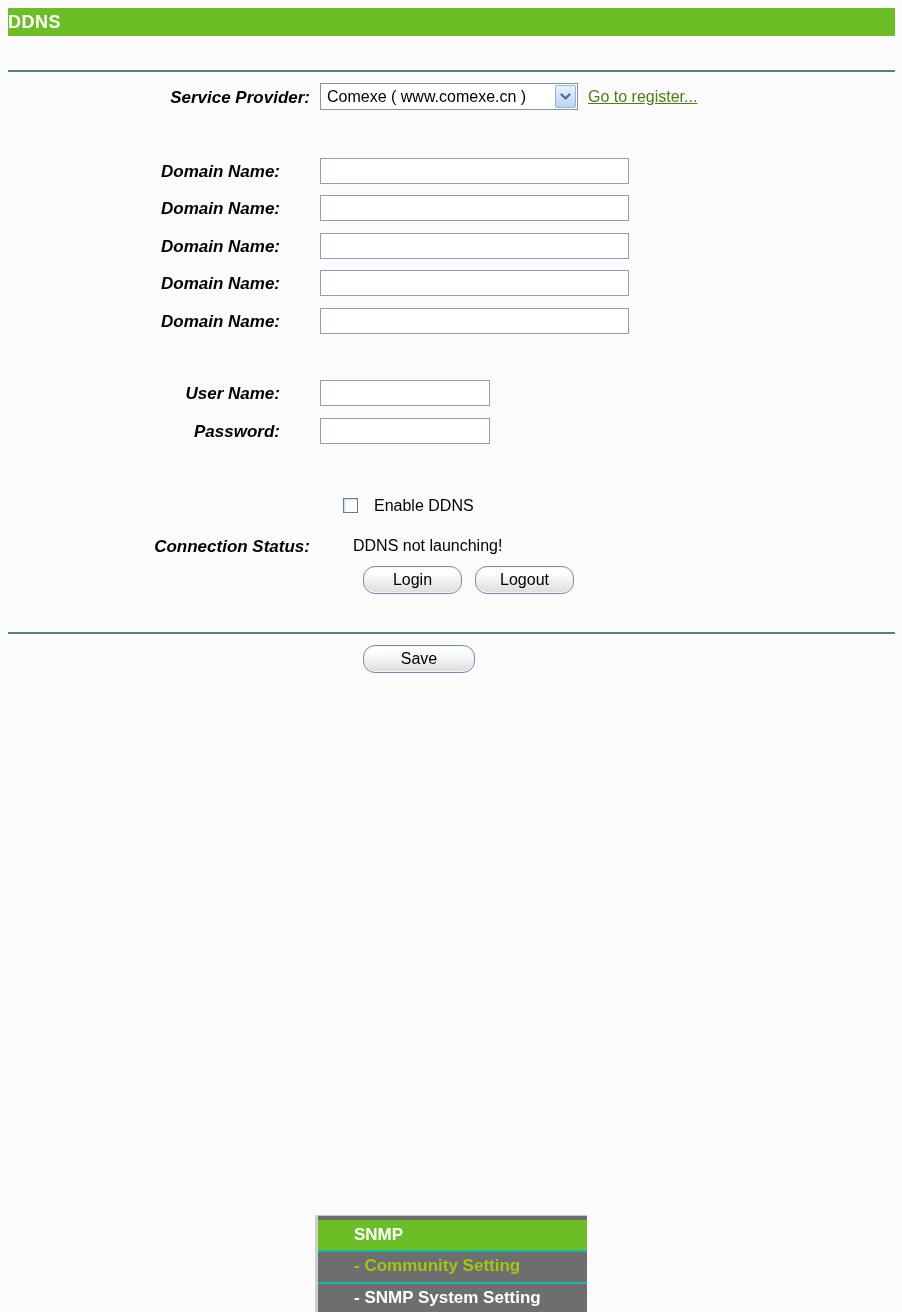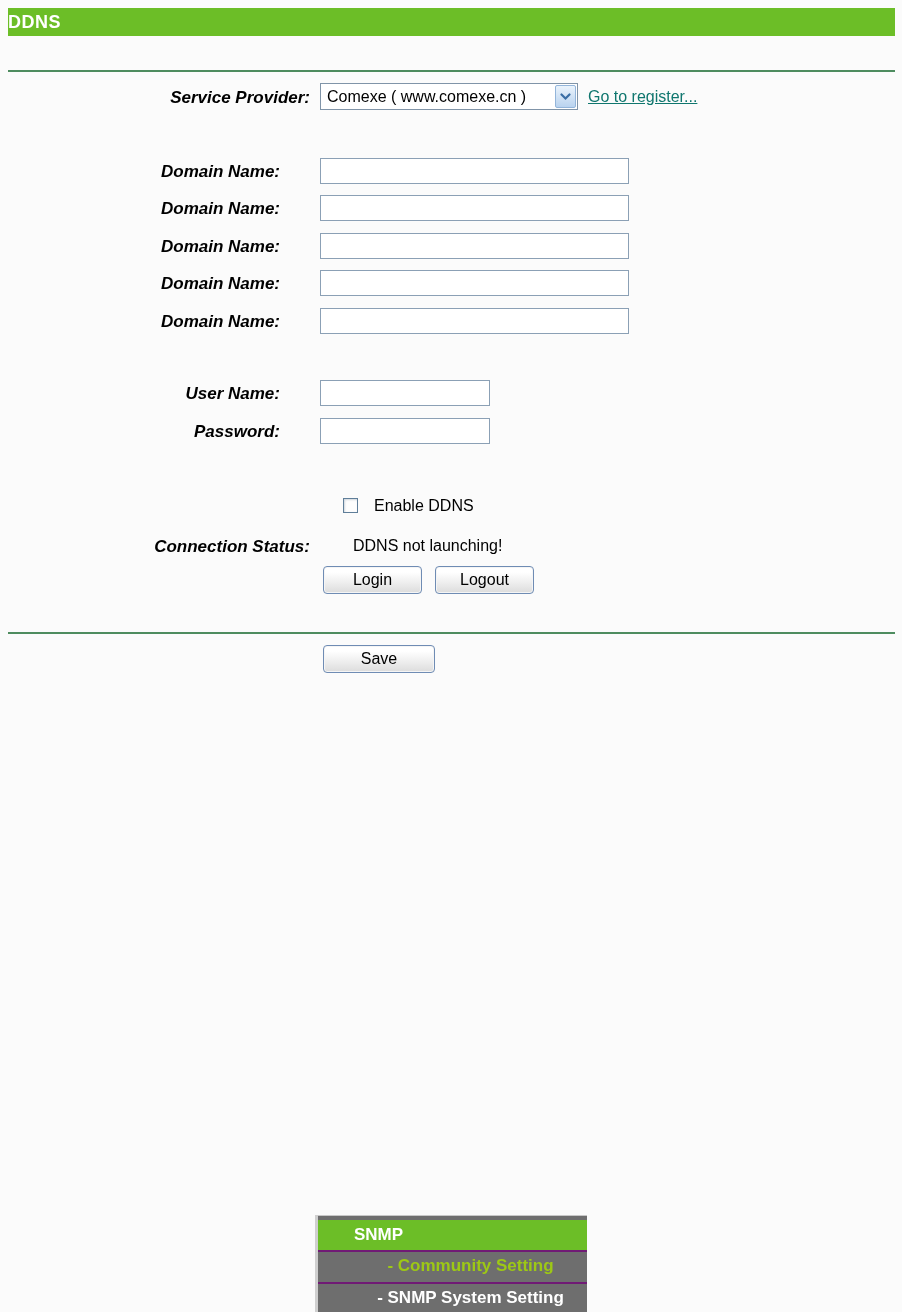--- a/index.html
+++ b/index.html
@@ -52,24 +52,25 @@
     display:flex; align-items:center; justify-content:center;
   }
 
   .link {
     position:absolute; left:588px; top:88px; font-size:16px;
     text-decoration:underline; white-space:nowrap; cursor:pointer;
   }
 
   .xp-btn {
     position:absolute; box-sizing:border-box; height:28px;
-    border:1px solid #6f8cb4; border-radius:4px;
+    border:1px solid #6f8cb4; border-radius:12px;
     background:linear-gradient(#ffffff 20%,#eeeeee 60%,#dcdcdc);
     font-size:16px; font-family:inherit; color:#000; cursor:pointer;
     box-shadow:inset 0 0 0 1px #f5f5f5;
+    margin-left:40px;
   }
   #btn-login  { left:323px; top:566px; width:99px; }
   #btn-logout { left:435px; top:566px; width:99px; }
   #btn-save   { left:323px; top:645px; width:112px; }
 
   .checkbox {
     position:absolute; left:343px; top:498px; width:15px; height:15px;
     appearance:none; -webkit-appearance:none; margin:0;
     border:1px solid #5f7e99; background:#fdfdfd; cursor:pointer;
     box-shadow:inset 1px 1px 2px rgba(120,140,160,0.35);
@@ -80,38 +81,38 @@
   .menu {
     position:absolute; left:315px; top:1215px; width:272px;
     box-sizing:border-box; border-left:3px solid #cfcfcf;
   }
   .menu-sliver { height:5px; border-top:1px solid #c8c8c8; box-sizing:border-box; }
   .menu-item {
     font-weight:bold; font-size:17px; padding-left:36px; white-space:nowrap;
     cursor:pointer;
   }
   .menu-header-item { height:30px; line-height:30px; color:#ffffff; }
-  .menu-sub { height:30px; line-height:28px; border-top:2px solid #701a75;text-align:center; }
+  .menu-sub { height:30px; line-height:28px; border-top:2px solid #14b8a6; }
 </style>
 </head>
 <body>
 
 <div class="header-bar" id="hdr" style="background: rgb(108, 190, 39);">DDNS</div>
 <div class="green-line" id="line-top" style="background: rgb(78, 140, 95);"></div>
 
 <div class="lbl" style="top:88px">Service Provider:</div>
 <div class="xp-select">
   <span class="xp-select-text">Comexe ( www.comexe.cn )</span>
   <span class="xp-select-arrow">
     <svg width="11" height="8" viewBox="0 0 11 8">
         <path d="M1.5 1.5 L5.5 5.5 L9.5 1.5" stroke="#3a6ea5" stroke-width="2.2" fill="none" stroke-linecap="round"></path>
       </svg>
   </span>
 </div>
-<a class="link" id="register-link" style="color: #0f766e; text-align: right;">Go to register...</a>
+<a class="link" id="register-link" style="color: #4d7c0f; text-align: right;">Go to register...</a>
 
 <div class="lbl short" style="top:162px">Domain Name:</div>
 <input class="xp-input domain" style="top: 158px;" value="">
 
 <div class="lbl short" style="top:199px">Domain Name:</div>
 <input class="xp-input domain" style="top: 195px;" value="">
 
 <div class="lbl short" style="top:237px">Domain Name:</div>
 <input class="xp-input domain" style="top: 233px;" value="">
 

